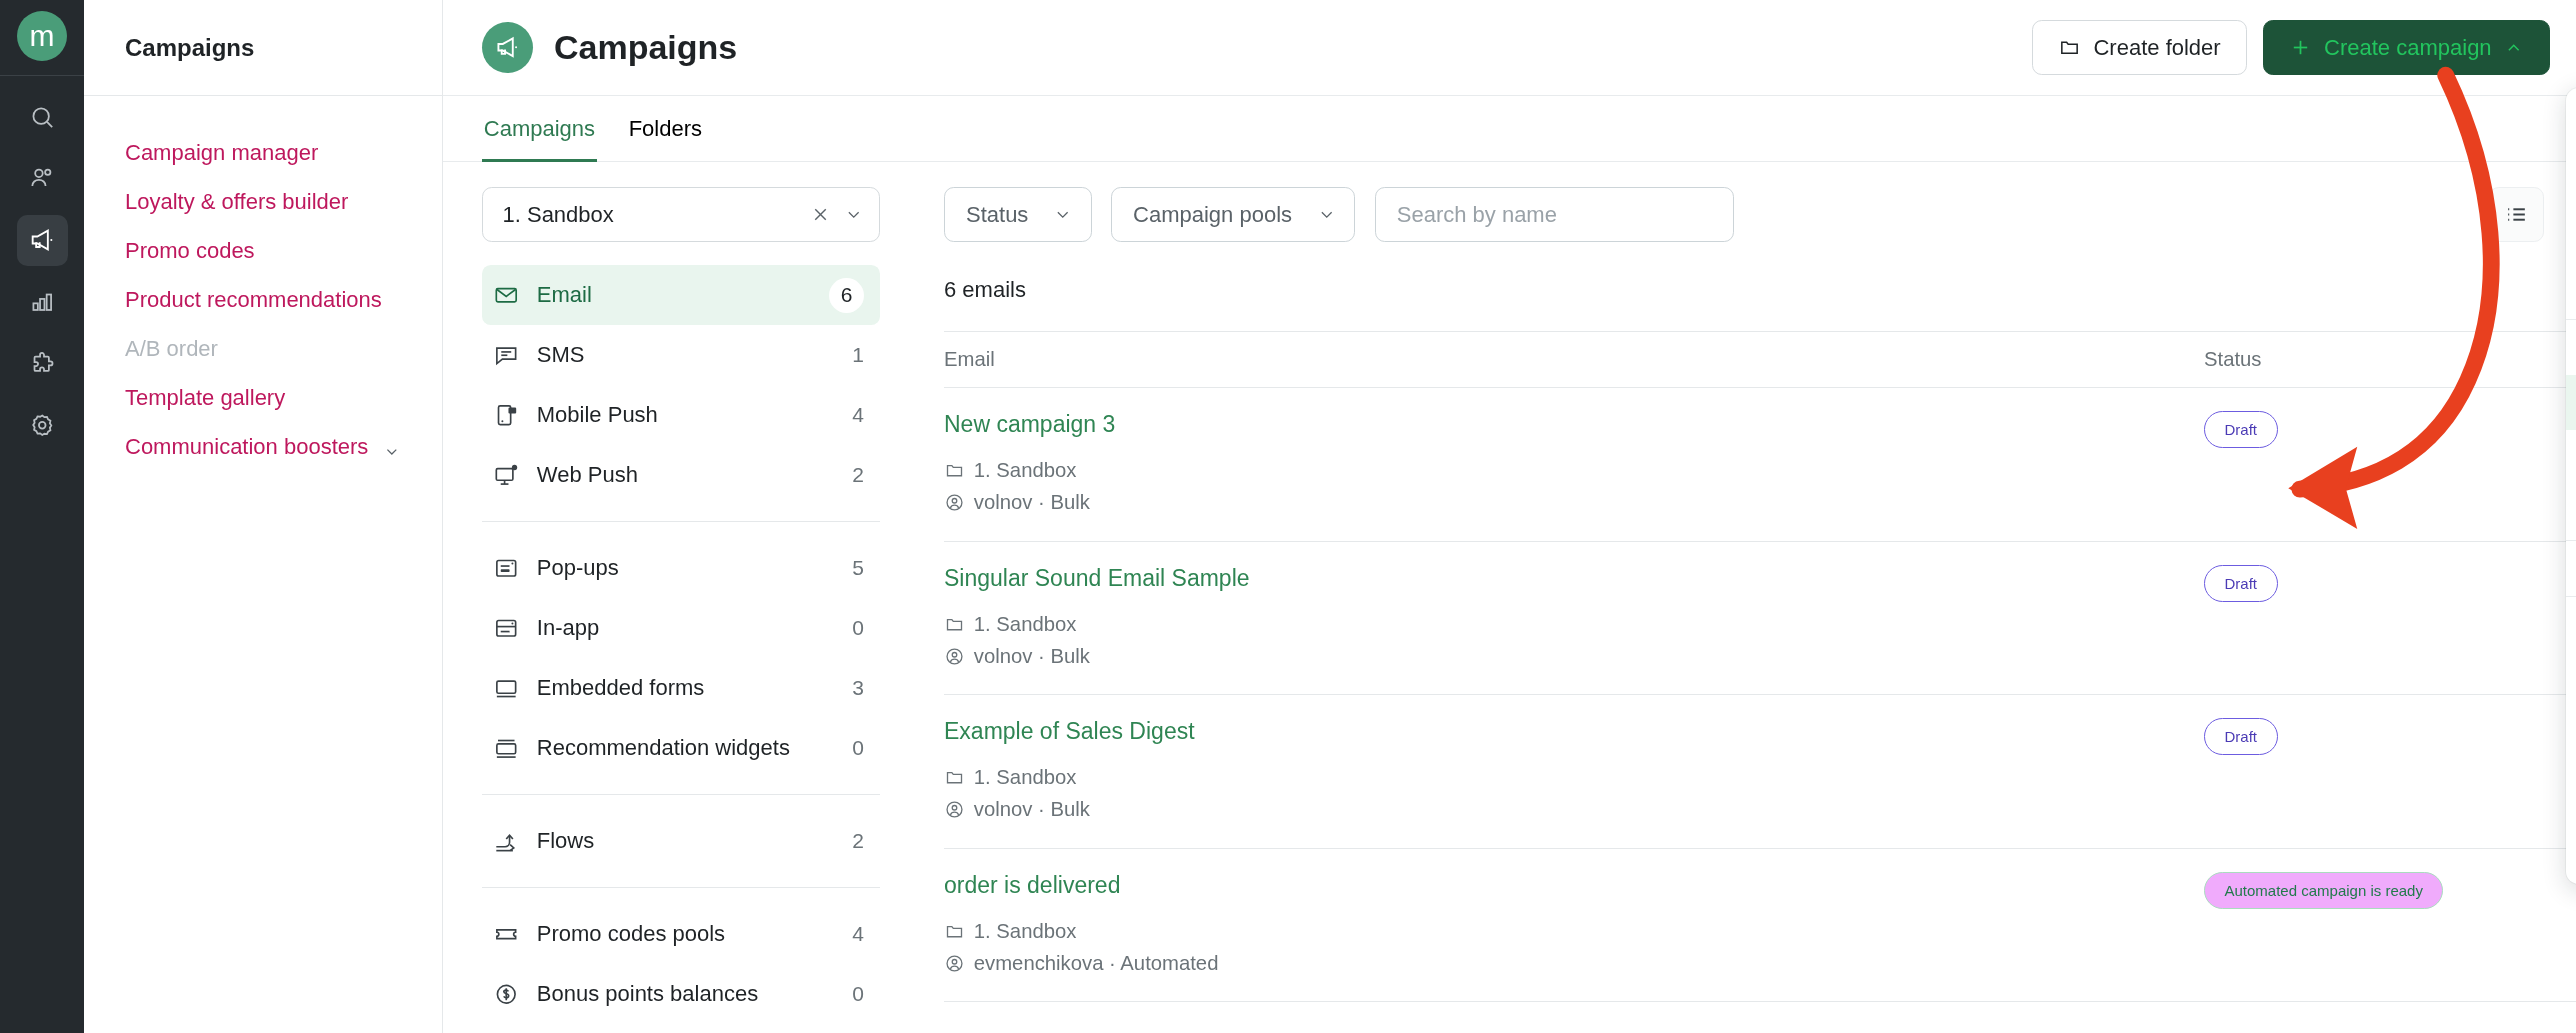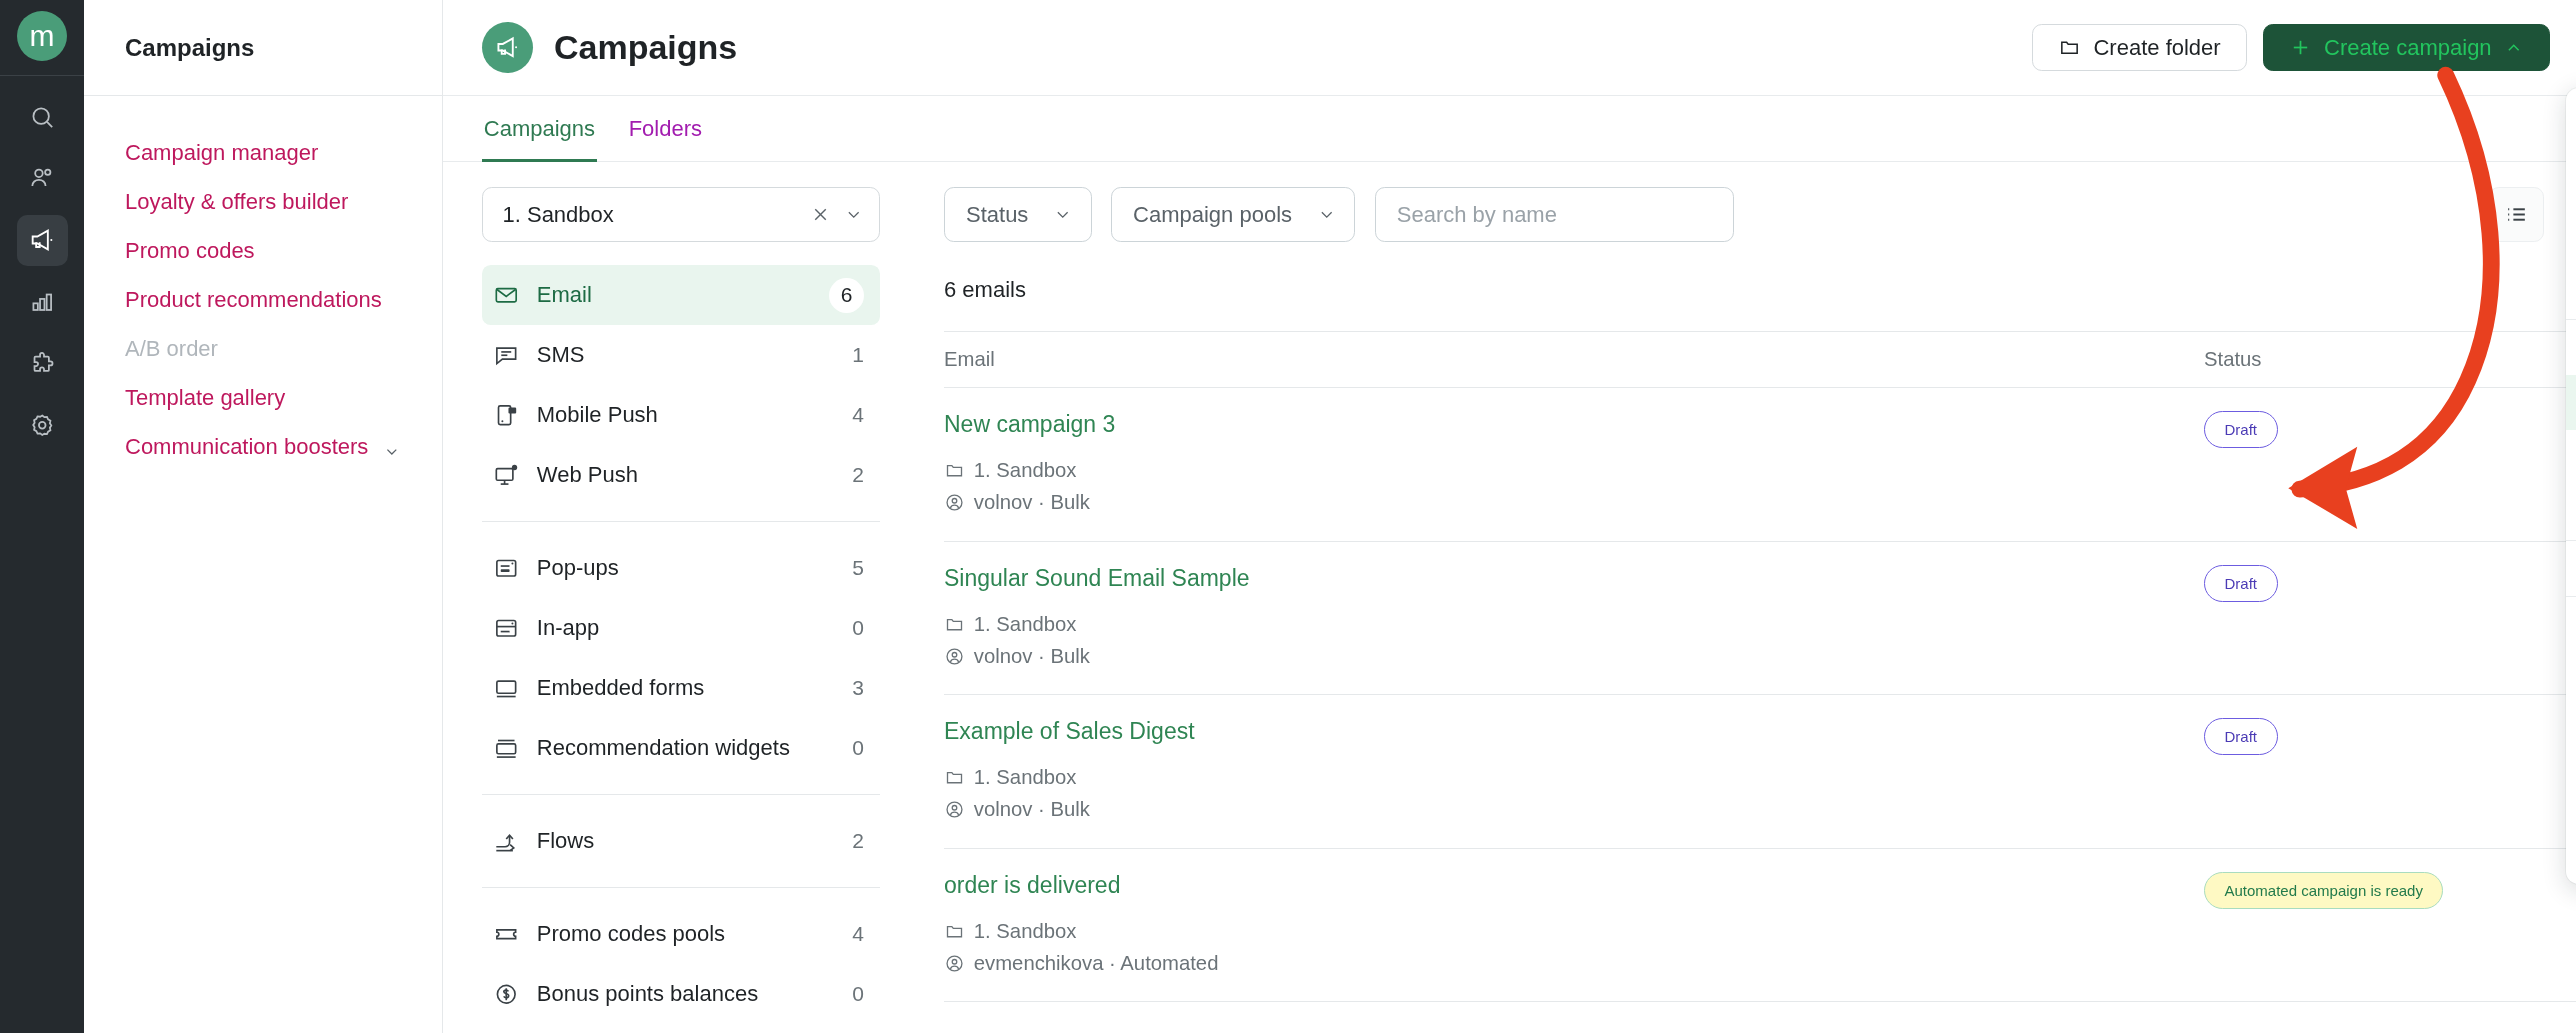--- a/index.html
+++ b/index.html
@@ -63,30 +63,30 @@
   .page-icon {
     width: 51px; height: 51px; border-radius: 50%; background:#4a9d79;
     display:flex; align-items:center; justify-content:center; color:#fff;
     flex: 0 0 51px;
   }
   .page-title { font-size: 34px; font-weight: 700; color:#1f2326; margin-left: 21px; }
   .header-actions { margin-left: auto; display:flex; align-items:center; gap: 16px; }
 
   .btn {
     display:flex; align-items:center; gap:12.4px;
-    font-size: 22px; border-radius: 9.7px; height: 47px; padding: 0 25px;
+    font-size: 22px; border-radius: 9.7px; height: 55px; padding: 0 25px;
     cursor: pointer; white-space: nowrap;
   }
   .btn-ghost { background:#fff; border:0.9px solid #d5dadd; color:#1f2326; }
   .btn-primary { background:#1d5338; border:0.9px solid #1d5338; color:#22c55e; }
 
   
   .tabs { display:flex; gap: 30px; padding: 0 39px; border-bottom:0.9px solid #e8ebed; }
   .tab {
-    font-size: 22px; color:#a21caf; padding: 19.5px 1.8px 17.7px 1.8px;
+    font-size: 22px; color:#000000; padding: 19.5px 1.8px 17.7px 1.8px;
     border-bottom: 3.5px solid transparent; margin-bottom:-0.9px; cursor:pointer;
   }
   .tab.active { color:#2f7a52; border-bottom-color:#2f7a52; }
 
   .body-cols { display:flex; }
 
   
   .channels { width: 460px; flex: 0 0 460px; padding: 25px 23px 0 39px; }
   .folder-select {
     height: 55px; border:0.9px solid #d5dadd; border-radius: 9.7px;
@@ -136,21 +136,21 @@
   }
   table.campaigns th.col-status { width: 372px; }
   table.campaigns td { border-bottom:0.9px solid #e5e8ea; padding: 23px 0 26.5px 0; vertical-align: top; }
   .c-name { font-size: 23px; color:#2f8553; margin-bottom: 12.4px; cursor:pointer; display:inline-block;}
   .c-meta { font-size: 20.3px; color:#6b7378; display:flex; align-items:center; gap:8.8px; margin-top: 8.8px; }
   .badge {
     display:inline-flex; align-items:center; height: 37px; padding: 0 19.5px;
     border-radius: 884px; font-size: 15px; white-space: nowrap;
   }
   .badge-draft { border:0.9px solid #6c5ce0; color:#4b3bb5; background:#fff; }
-  .badge-ready { border:0.9px solid #a9dcbf; color:#227a4b; background:#fef9c3; }
+  .badge-ready { border:0.9px solid #a9dcbf; color:#227a4b; background:#f0abfc; }
 
   
   .dropdown {
     position:absolute; top: 88px; left: 2123px; width: 423px;
     background:#fff; border-radius: 12.4px;
     box-shadow: 0 5.3px 25px rgba(20,30,40,.16), 0 0 0 0.9px rgba(20,30,40,.05);
     padding: 10.6px 0 12.4px 0; z-index: 30;
   }
   .dd-group + .dd-group { border-top: 0.9px solid #e8ebed; }
   .dd-item {

